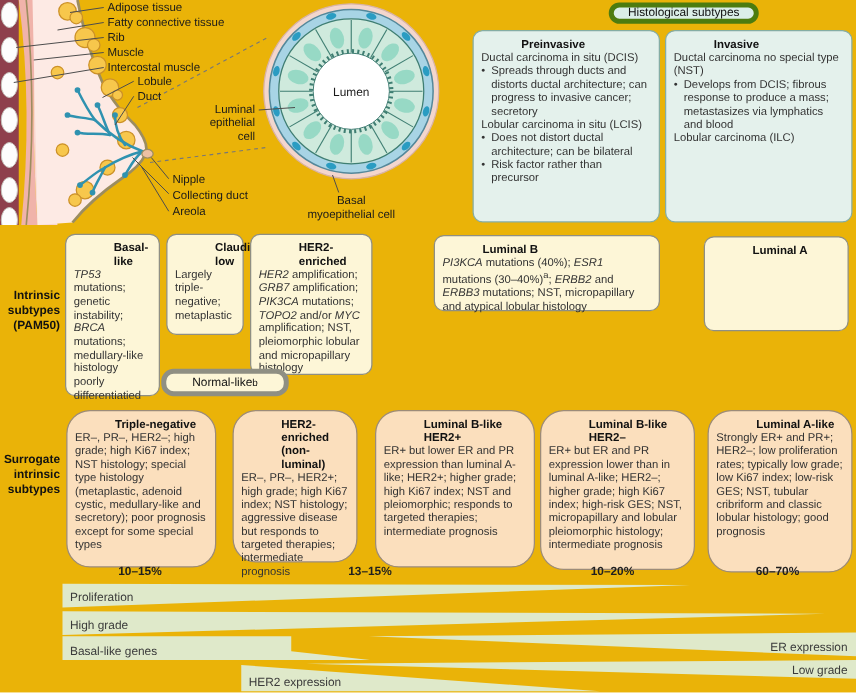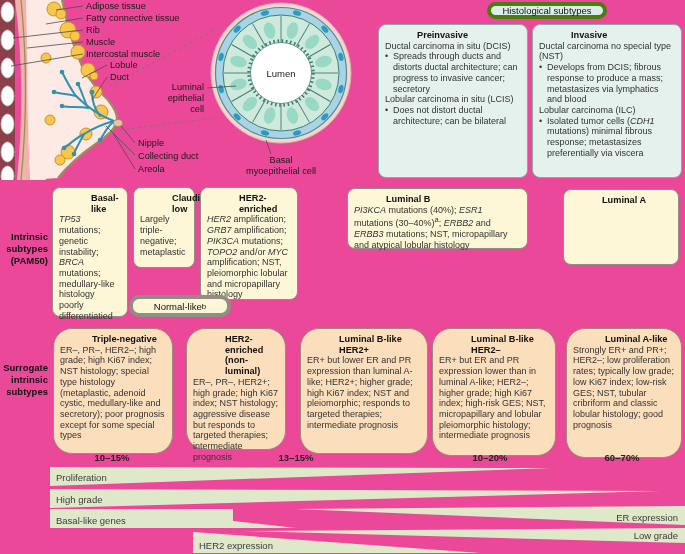--- a/index.html
+++ b/index.html
@@ -1,16 +1,16 @@
 <!DOCTYPE html>
 <html><head>
 <meta charset="utf-8">
 <style>
   html,body{margin:0;padding:0;background:#fff;}
-  #canvas{position:relative;width:685px;height:554px;background:#ec4899;overflow:hidden;
+  #canvas{position:relative;width:685px;height:554px;background:#eab308;overflow:hidden;
           font-family:"Liberation Sans",sans-serif;color:#2b2b2b;}
   .box{position:absolute;box-sizing:border-box;border-radius:8px;border:1px solid #94948a;
        padding:5px 6px;font-size:9px;line-height:10.7px;color:#333;}
   .box .title{font-weight:bold;color:#111;font-size:9.2px;padding-left:32px;}
   .mint{background:#e4f1ec;border-color:#85ada4;}
   .cream{background:#fdf6d7;border-color:#8f8f83;}
   .peach{background:#fbdfbd;border-color:#9c8b79;border-radius:19px;}
   .pill{position:absolute;box-sizing:border-box;border-radius:10px;border:4px solid #4d7c0f;
         background:#dbeee8;font-weight:normal;font-size:9.5px;color:#111;
         display:flex;align-items:center;justify-content:center;}
@@ -240,33 +240,31 @@
 
   <div class="box mint" style="left:378px;top:24px;width:150px;height:154px">
     <div class="title">Preinvasive</div>
     <div>Ductal carcinoma in situ (DCIS)</div>
     <ul class="bullets">
       <li>Spreads through ducts and distorts ductal architecture; can progress to invasive cancer; secretory</li>
     </ul>
     <div>Lobular carcinoma in situ (LCIS)</div>
     <ul class="bullets">
       <li>Does not distort ductal architecture; can be bilateral</li>
+      <li>Risk factor rather than precursor</li>
     </ul>
   </div>
 
   <div class="box mint" style="left:532px;top:24px;width:150px;height:154px">
     <div class="title">Invasive</div>
     <div>Ductal carcinoma no special type (NST)</div>
     <ul class="bullets">
       <li>Develops from DCIS; fibrous response to produce a mass; metastasizes via lymphatics and blood</li>
     </ul>
     <div>Lobular carcinoma (ILC)</div>
-    <ul class="bullets">
-      <li>Isolated tumor cells (<i>CDH1</i> mutations) minimal fibrous response; metastasizes preferentially via viscera</li>
-    </ul>
   </div>
 
   <div class="rowlabel" style="left:0;top:231px">
     <div>Intrinsic</div>
     <div>subtypes</div>
     <div>(PAM50)</div>
   </div>
 
   <div class="box cream" style="left:52px;top:187px;width:76px;height:130px">
     <div class="title">Basal-like</div>

